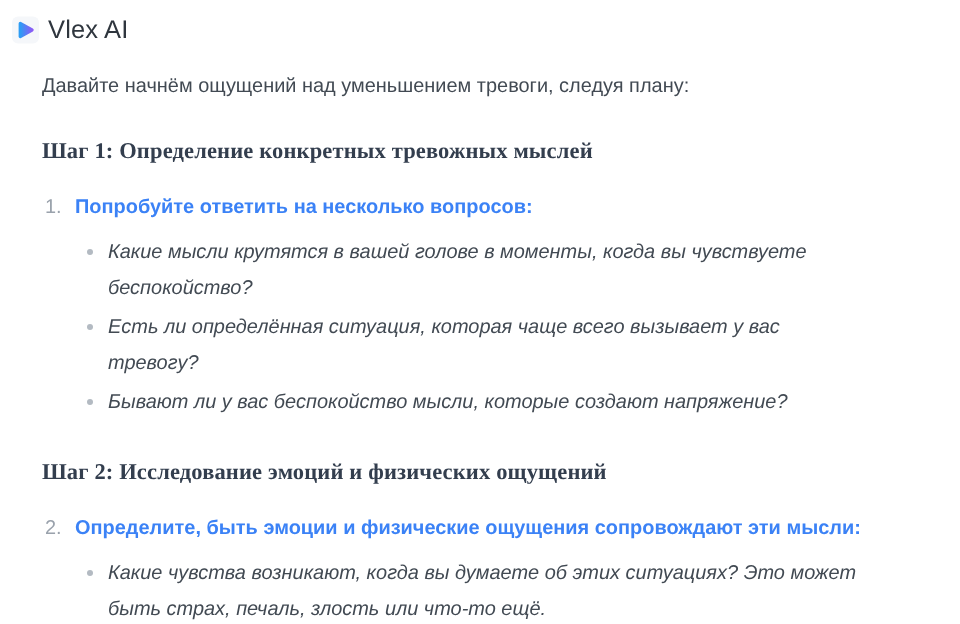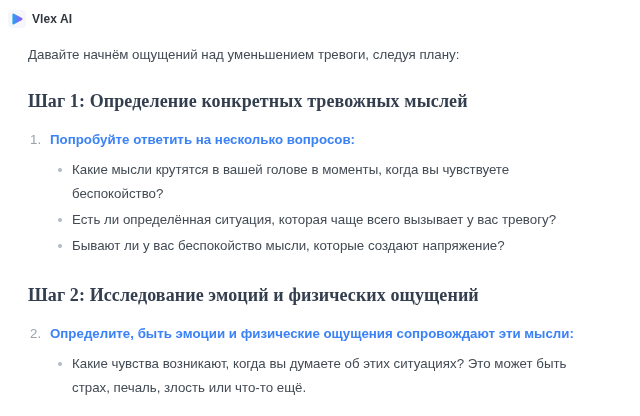--- a/index.html
+++ b/index.html
@@ -22,37 +22,37 @@
   .avatar {
     width: 18px; height: 18px;
     border-radius: 4px;
     background: #f5f7fa;
     display: flex;
     align-items: center;
     justify-content: center;
     flex: 0 0 auto;
   }
   .sender {
-    font-size: 12px;
-    font-weight: bold;
+    font-size: 17px;
+    font-weight: normal;
     color: #2f363e;
     letter-spacing: .1px;
   }
   .msg-body {
     padding-left: 20px;
     color: #424a53;
     font-size: 13.3px;
   }
   .intro {
     margin-top: 17px;
     line-height: 19px;
   }
   h2.step-heading {
     font-family: "Liberation Serif", serif;
-    font-size: 18px;
+    font-size: 15px;
     font-weight: bold;
     color: #333e4e;
     margin-top: 27px;
     letter-spacing: .1px;
   }
   .ol-item {
     display: flex;
     margin-top: 18px;
     line-height: 19px;
   }
@@ -64,20 +64,21 @@
   }
   .ol-text {
     font-weight: bold;
     color: #3b82f6;
   }
   ul.bullets {
     list-style: none;
     margin-top: 9px;
     padding-left: 29px;
     max-width: 552px;
+    font-style: italic;
   }
   ul.bullets li {
     position: relative;
     padding-left: 15px;
     line-height: 24px;
     margin: 2px 0;
   }
   ul.bullets li::before {
     content: "";
     position: absolute;

